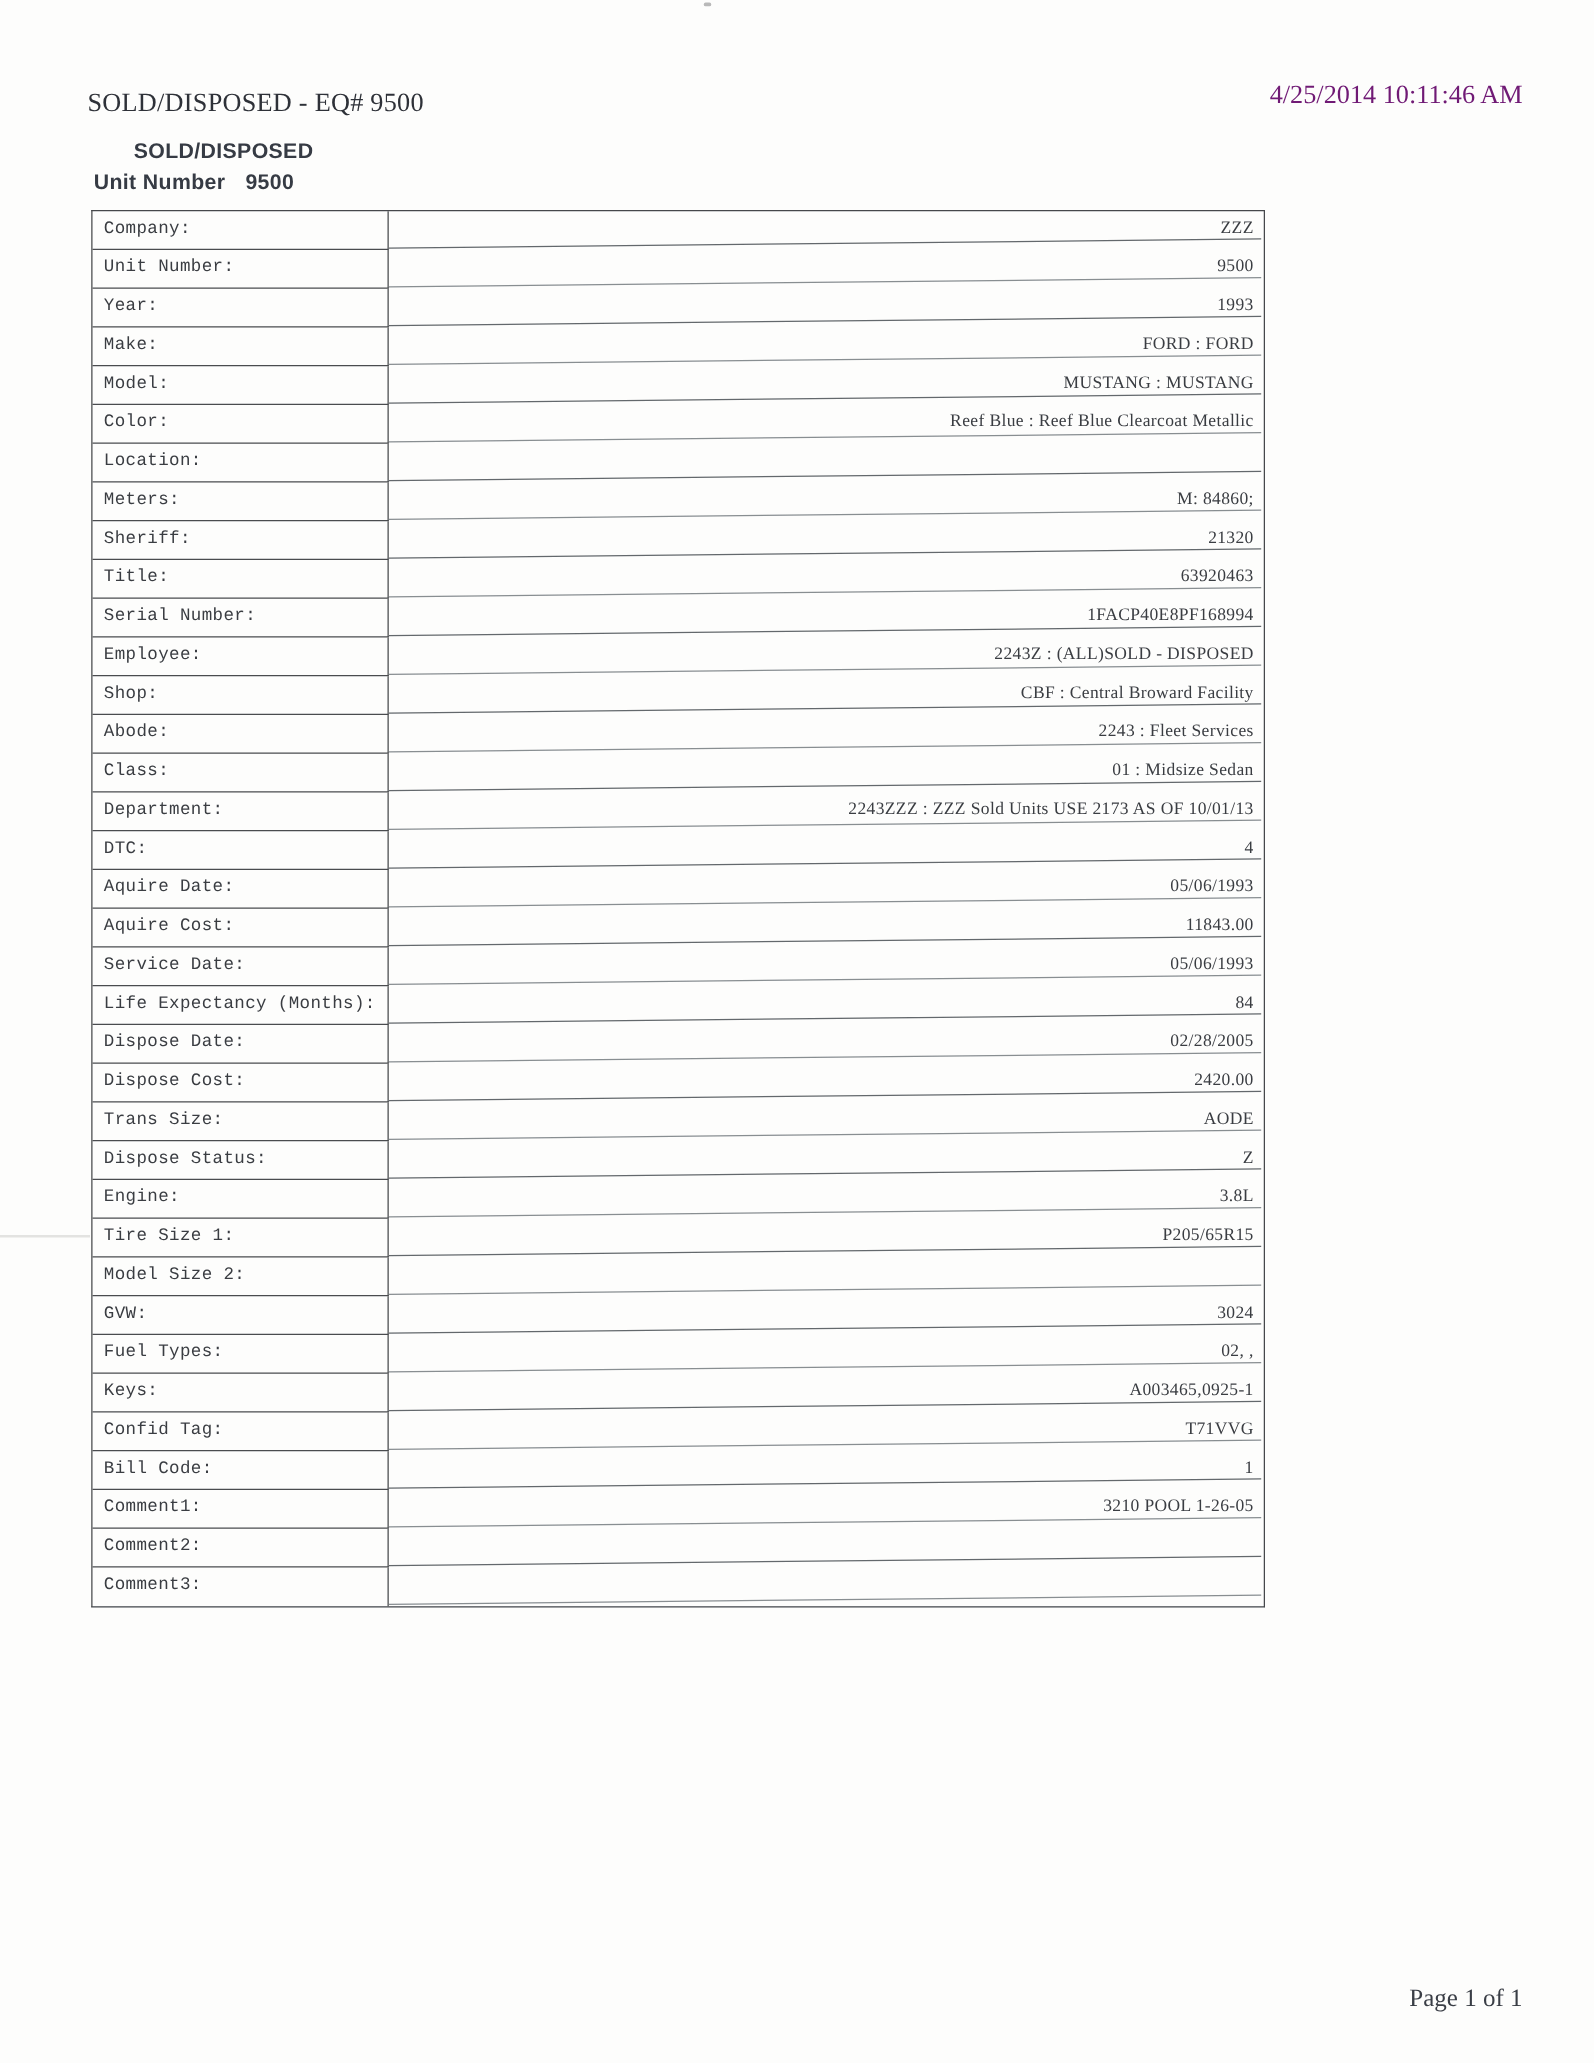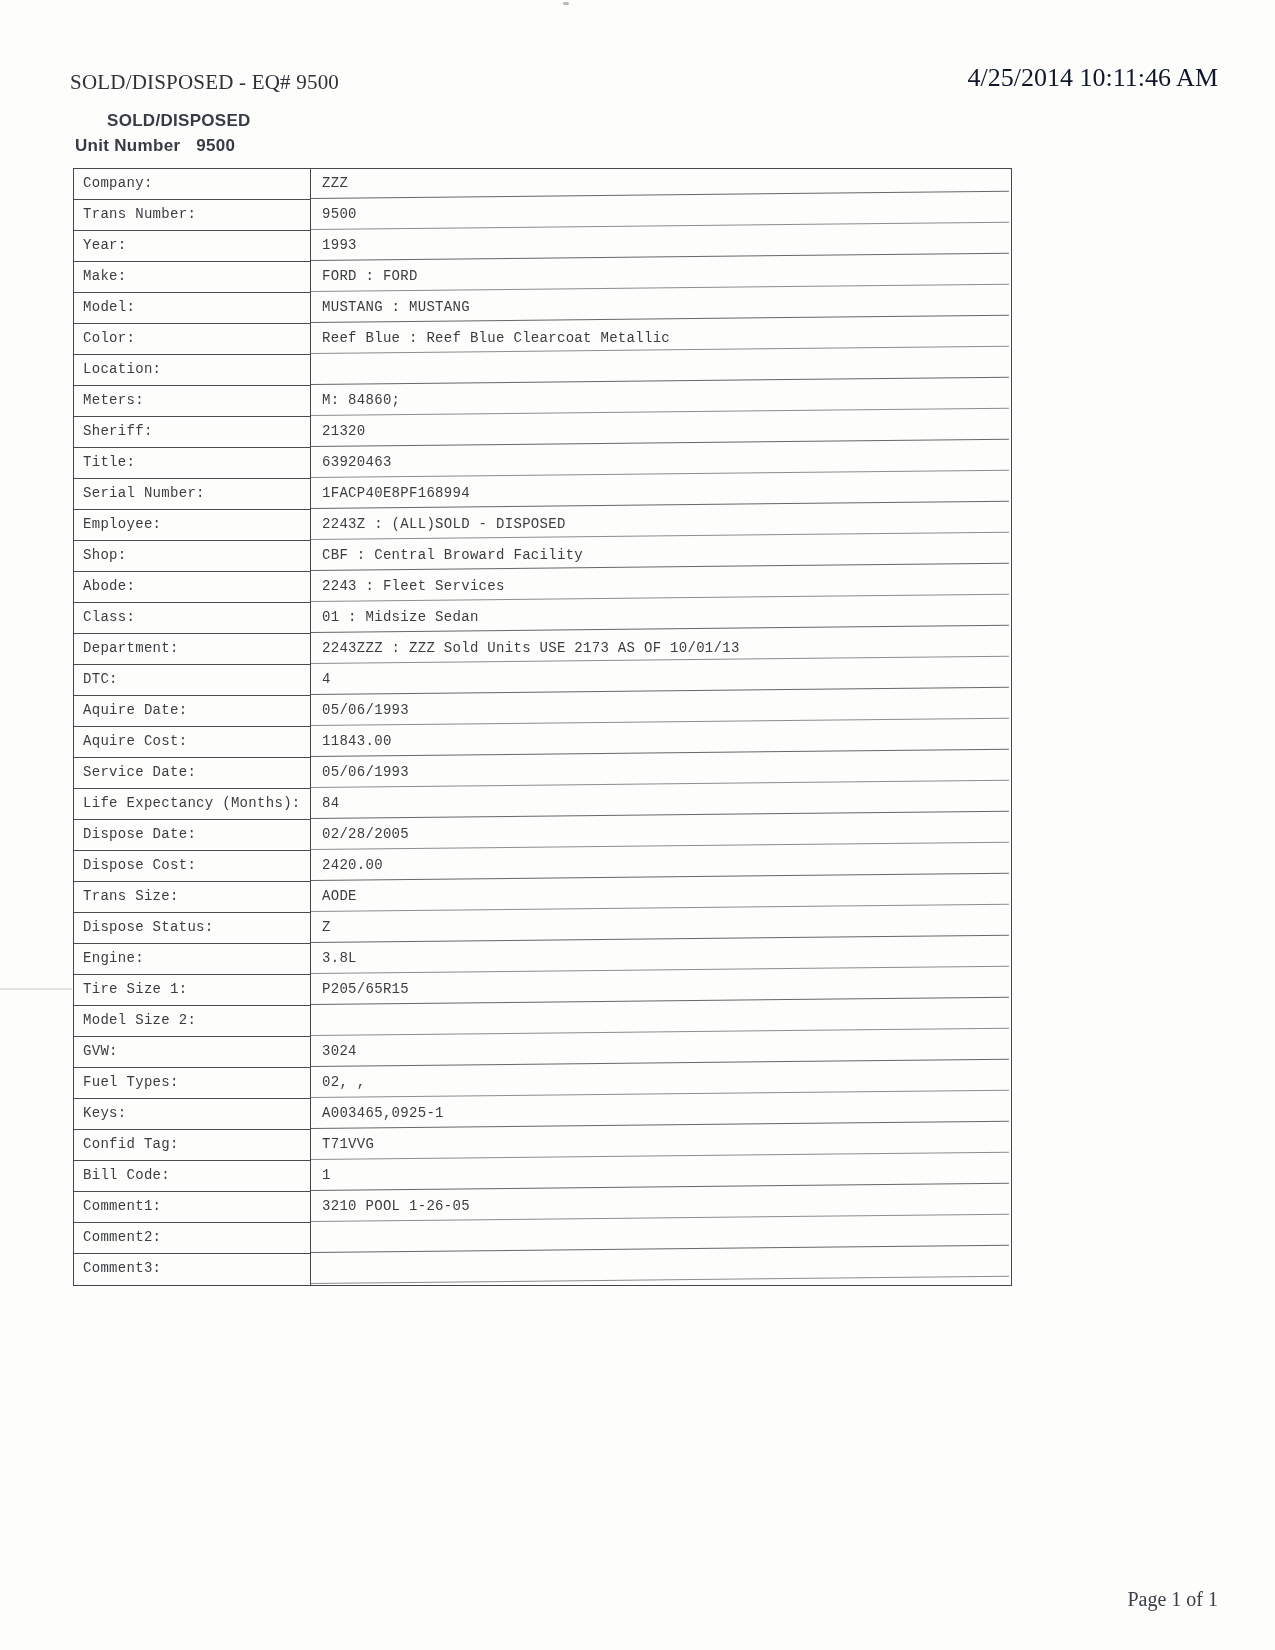--- a/index.html
+++ b/index.html
@@ -12,21 +12,21 @@
   }
   
   .report-title{
     position:absolute;left:70px;top:70px;
     font-family:"Liberation Serif",serif;
     font-size:21px;color:#2e3138;letter-spacing:.2px;
   }
   .timestamp{
     position:absolute;right:57px;top:63px;
     font-family:"Liberation Serif",serif;
-    font-size:26px;color:#0f172a;
+    font-size:21px;color:#701a75;
   }
   
   .section-title{
     position:absolute;left:75px;top:111px;
     font-size:17px;font-weight:bold;color:#363b44;letter-spacing:.3px;margin-left:32px;
   }
   .unit-heading{
     position:absolute;left:75px;top:136px;
     font-size:17px;font-weight:bold;color:#363b44;letter-spacing:.3px;
   }
@@ -46,23 +46,23 @@
     border-bottom:1.4px solid #4a4c4f;
     padding:6px 6px 0 9px;
     font-family:"Liberation Mono","DejaVu Sans Mono",monospace;
     font-size:14px;color:#3a3d42;letter-spacing:.3px;
     white-space:nowrap;overflow:hidden;
   }
   .trow:last-child .tlabel{border-bottom:none;}
   .tvalue{
     flex:1;position:relative;box-sizing:border-box;
     padding:6px 8px 0 11px;
-    font-family:Liberation Mono, monospace;
+    font-family:Liberation Serif, serif;
     font-size:14px;color:#3a3d42;letter-spacing:.3px;
-    white-space:nowrap;overflow:hidden;
+    white-space:nowrap;overflow:hidden;text-align:right;
   }
   
   .scanline{
     position:absolute;left:0;right:2px;bottom:1px;height:0;
     border-top:1.5px solid rgba(77,83,88,.88);
     transform:rotate(-0.6deg);
     transform-origin:0 100%;
     pointer-events:none;
   }
   .trow:nth-child(even) .scanline{border-top-color:rgba(96,104,110,.75);}
@@ -99,21 +99,21 @@
     <span>Unit Number</span><span class="unit-number">9500</span>
   </div>
 
   <div class="details-table">
 
   <div class="trow">
         <div class="tlabel">Company:</div>
         <div class="tvalue">ZZZ<span class="scanline"></span></div>
       </div>
       <div class="trow">
-        <div class="tlabel">Trans Number:</div>
+        <div class="tlabel">Unit Number:</div>
         <div class="tvalue">9500<span class="scanline"></span></div>
       </div>
       <div class="trow">
         <div class="tlabel">Year:</div>
         <div class="tvalue">1993<span class="scanline"></span></div>
       </div>
       <div class="trow">
         <div class="tlabel">Make:</div>
         <div class="tvalue">FORD : FORD<span class="scanline"></span></div>
       </div>

